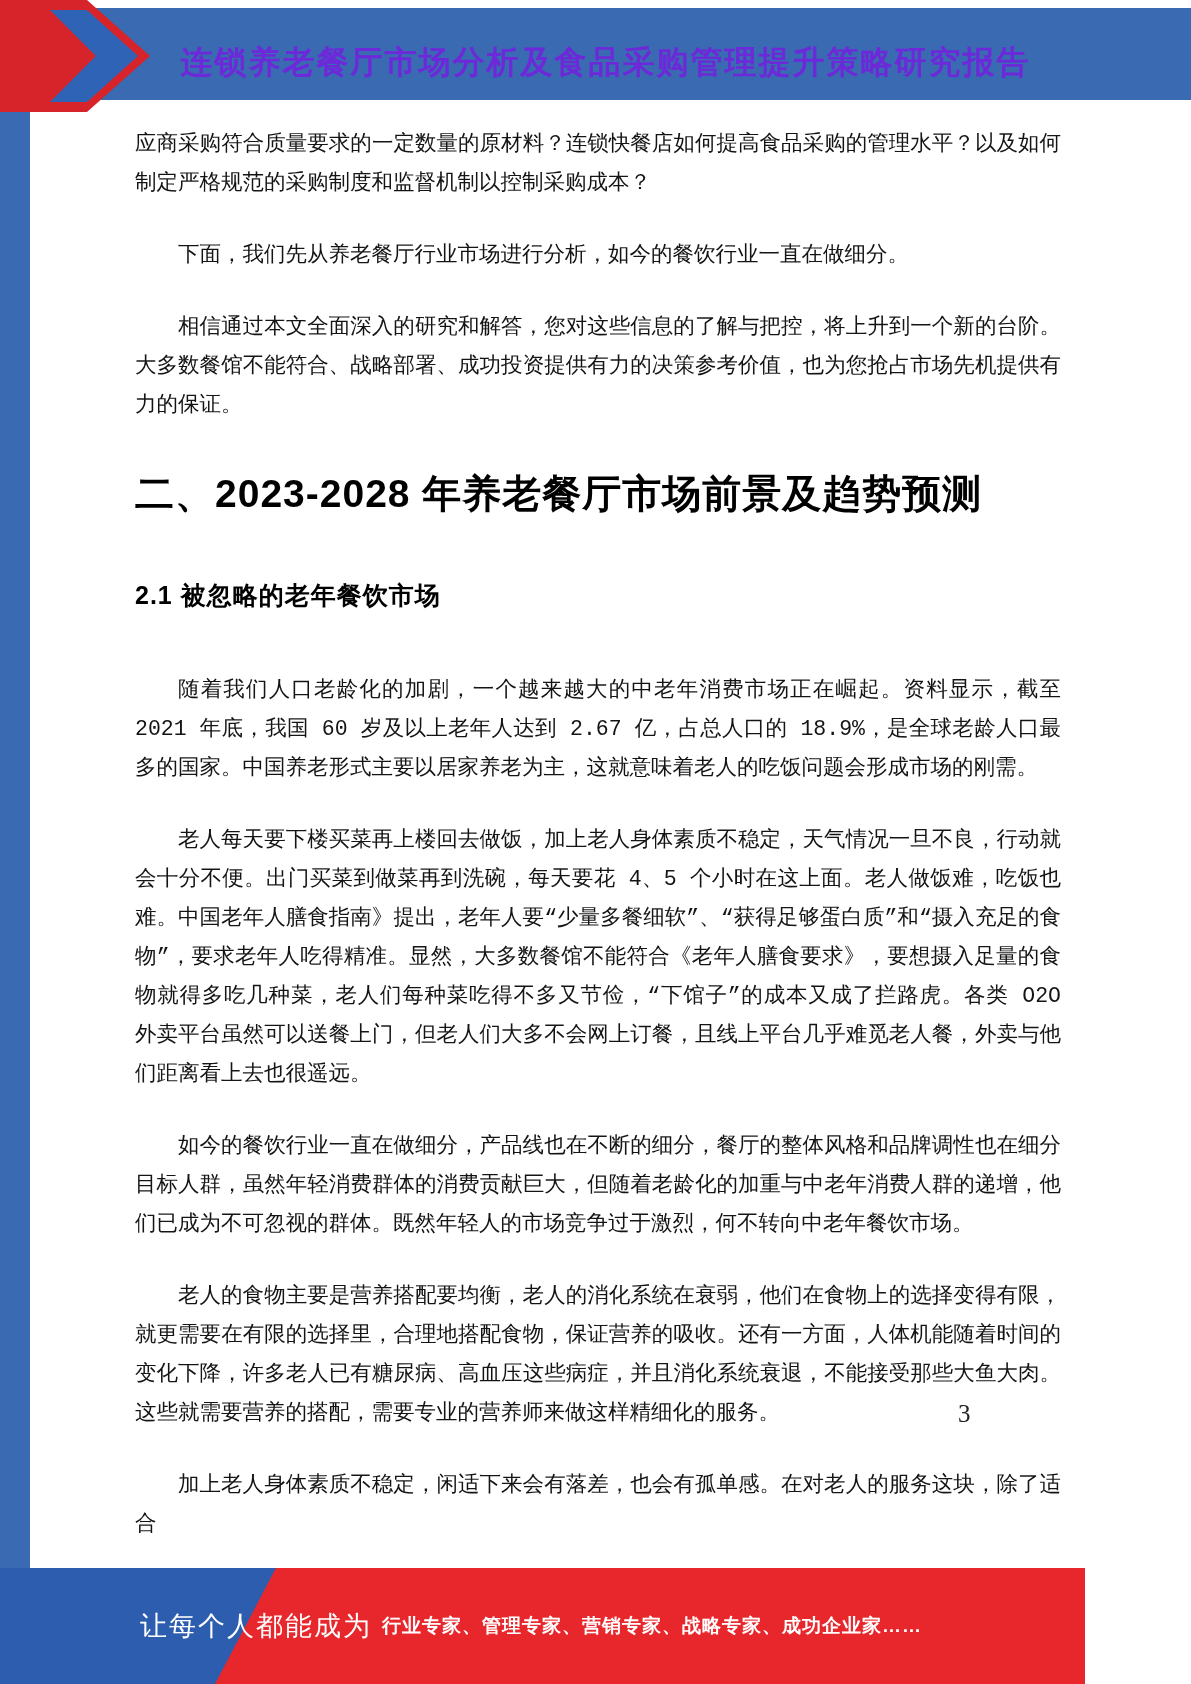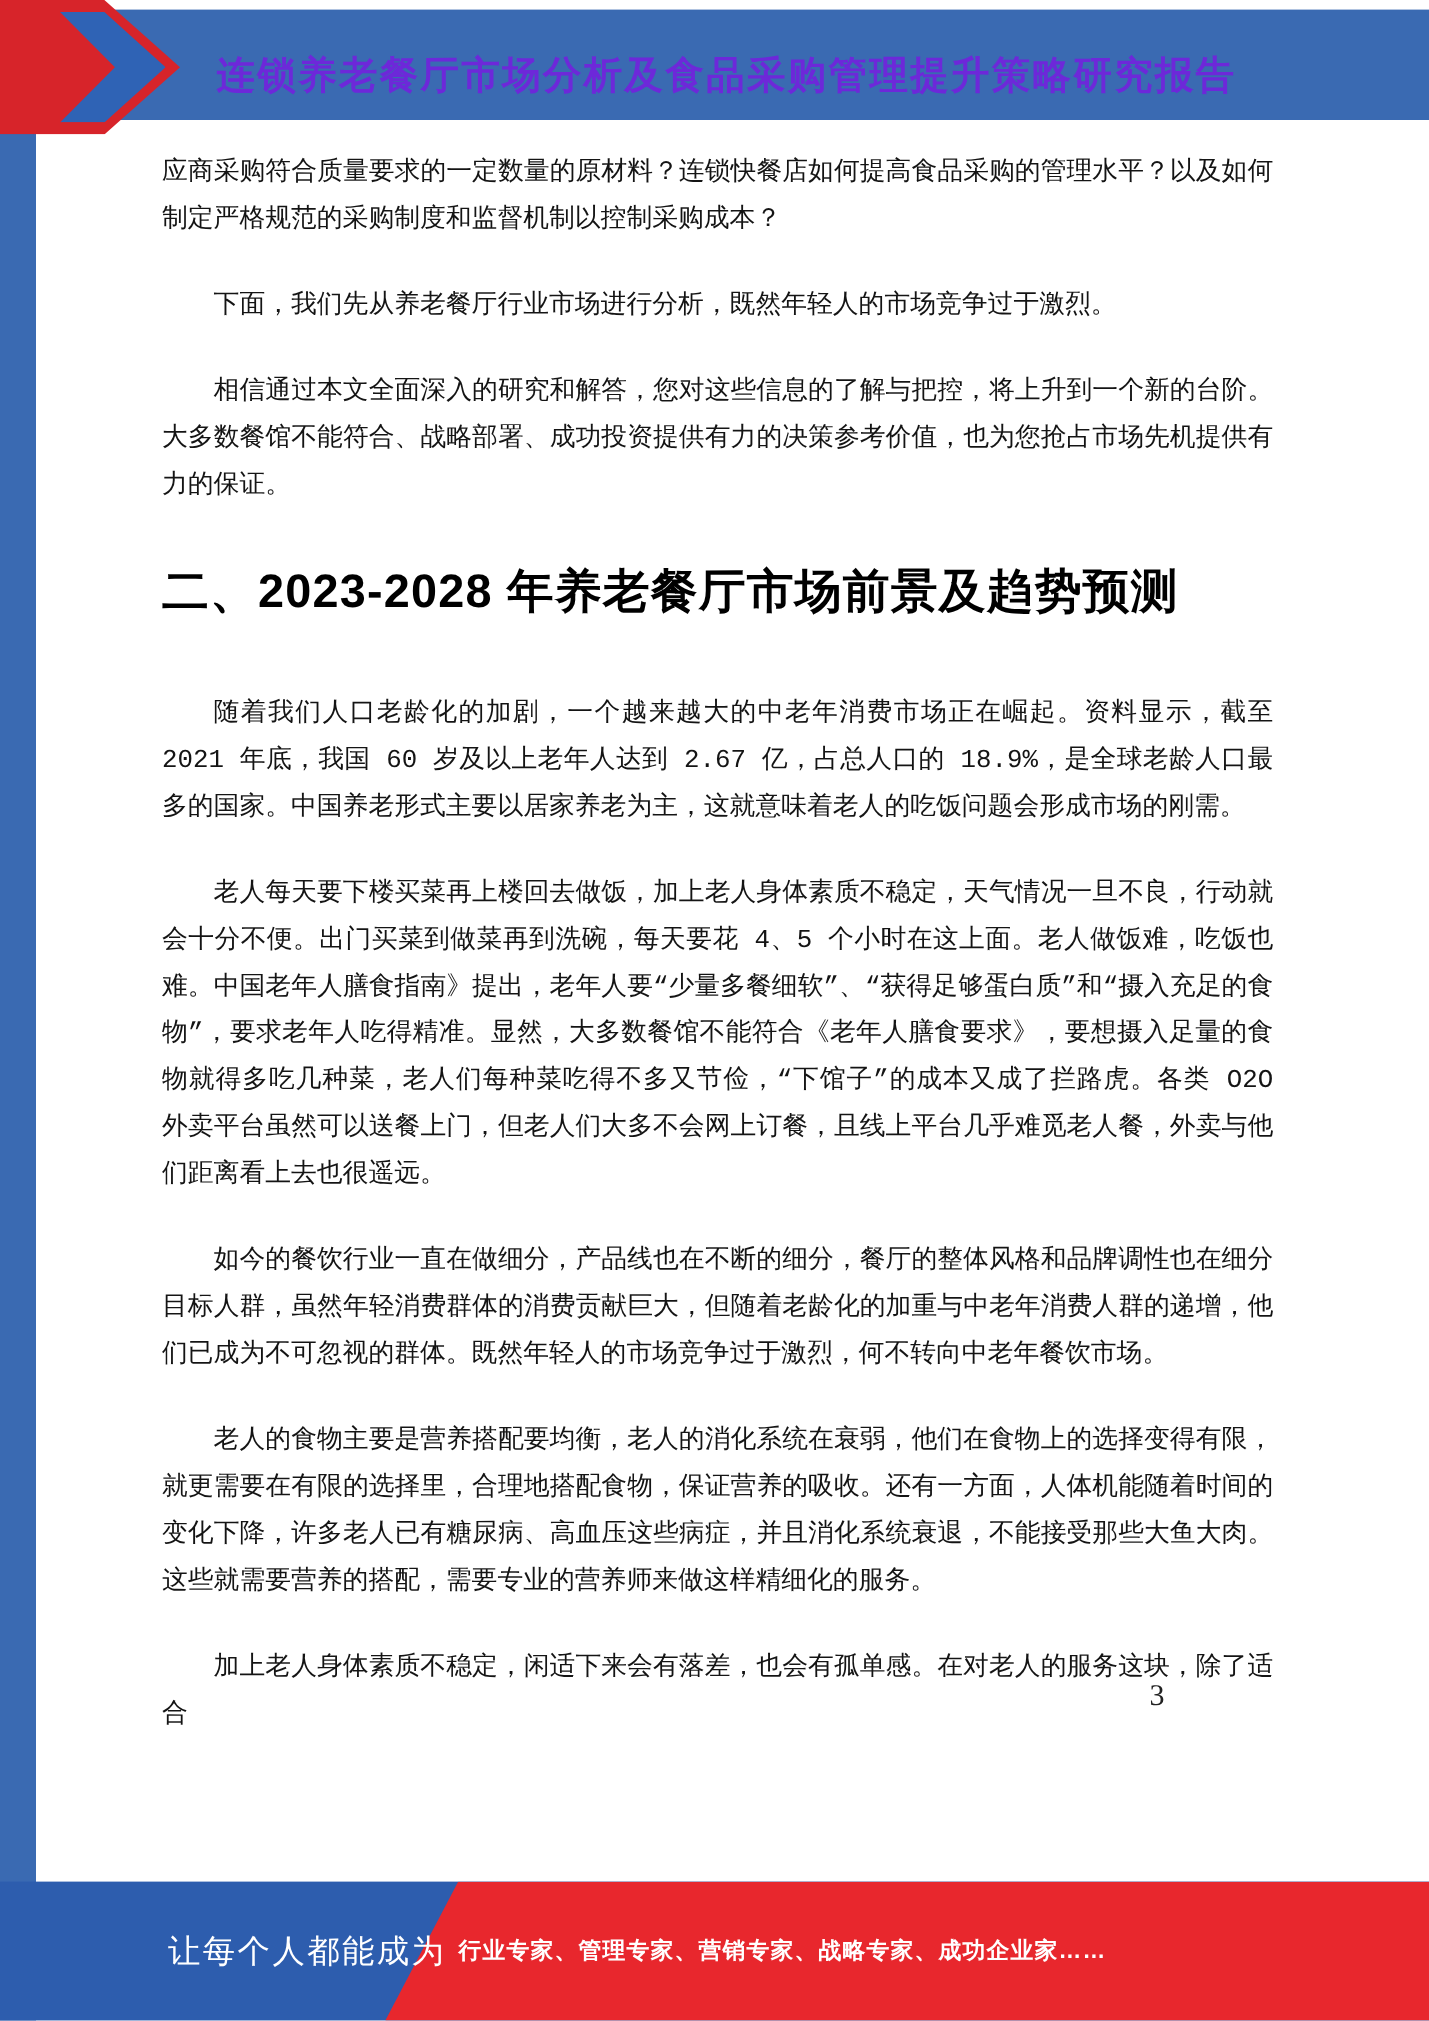--- a/index.html
+++ b/index.html
@@ -46,21 +46,21 @@
   }
   .subsection-heading{
     margin:0 0 56px;font-family:"Liberation Sans","DejaVu Sans",sans-serif;
     font-size:25px;font-weight:700;color:#000;letter-spacing:1px;
   }
   .page-number{
     position:absolute;left:958px;top:1400px;font-size:25px;color:#222;
     font-family:"Liberation Serif",serif;
   }
   
-  .footer{position:absolute;left:0;bottom:0;width:1191px;height:116px;background:var(--footer-blue);}
+  .footer{position:absolute;left:0;bottom:0;width:1085px;height:116px;background:var(--footer-blue);}
   .footer-red{
     position:absolute;top:0;right:0;width:870px;height:100%;background:var(--footer-red);
     clip-path:polygon(7% 0,100% 0,100% 100%,0 100%);
   }
   .footer-left{
     position:absolute;left:140px;top:0;height:116px;display:flex;align-items:center;
     color:#fff;font-size:27px;letter-spacing:2px;
     font-family:"Liberation Sans","DejaVu Sans",sans-serif;
   }
   .footer-right{
@@ -79,24 +79,25 @@
   <header>
     <div class="header-band"></div>
     <div class="chevron">
       <div class="chevron-inner"></div>
     </div>
     <div class="header-title">连锁养老餐厅市场分析及食品采购管理提升策略研究报告</div>
   </header>
 
   <main class="content">
     <p class="para">应商采购符合质量要求的一定数量的原材料？连锁快餐店如何提高食品采购的管理水平？以及如何制定严格规范的采购制度和监督机制以控制采购成本？</p>
-    <p class="para indent">下面，我们先从养老餐厅行业市场进行分析，既然年轻人的市场竞争过于激烈。</p>
+    <p class="para indent">下面，我们先从养老餐厅行业市场进行分析，如今的餐饮行业一直在做细分。</p>
     <p class="para indent">相信通过本文全面深入的研究和解答，您对这些信息的了解与把控，将上升到一个新的台阶。大多数餐馆不能符合、战略部署、成功投资提供有力的决策参考价值，也为您抢占市场先机提供有力的保证。</p>
 
     <h1 class="section-heading">二、2023-2028 年养老餐厅市场前景及趋势预测</h1>
+    <h2 class="subsection-heading">2.1 被忽略的老年餐饮市场</h2>
 
     <p class="para indent">随着我们人口老龄化的加剧，一个越来越大的中老年消费市场正在崛起。资料显示，截至 2021 年底，我国 60 岁及以上老年人达到 2.67 亿，占总人口的 18.9%，是全球老龄人口最多的国家。中国养老形式主要以居家养老为主，这就意味着老人的吃饭问题会形成市场的刚需。</p>
     <p class="para indent">老人每天要下楼买菜再上楼回去做饭，加上老人身体素质不稳定，天气情况一旦不良，行动就会十分不便。出门买菜到做菜再到洗碗，每天要花 4、5 个小时在这上面。老人做饭难，吃饭也难。中国老年人膳食指南》提出，老年人要“少量多餐细软”、“获得足够蛋白质”和“摄入充足的食物”，要求老年人吃得精准。显然，大多数餐馆不能符合《老年人膳食要求》，要想摄入足量的食物就得多吃几种菜，老人们每种菜吃得不多又节俭，“下馆子”的成本又成了拦路虎。各类 O2O 外卖平台虽然可以送餐上门，但老人们大多不会网上订餐，且线上平台几乎难觅老人餐，外卖与他们距离看上去也很遥远。</p>
     <p class="para indent">如今的餐饮行业一直在做细分，产品线也在不断的细分，餐厅的整体风格和品牌调性也在细分目标人群，虽然年轻消费群体的消费贡献巨大，但随着老龄化的加重与中老年消费人群的递增，他们已成为不可忽视的群体。既然年轻人的市场竞争过于激烈，何不转向中老年餐饮市场。</p>
     <p class="para indent">老人的食物主要是营养搭配要均衡，老人的消化系统在衰弱，他们在食物上的选择变得有限，就更需要在有限的选择里，合理地搭配食物，保证营养的吸收。还有一方面，人体机能随着时间的变化下降，许多老人已有糖尿病、高血压这些病症，并且消化系统衰退，不能接受那些大鱼大肉。这些就需要营养的搭配，需要专业的营养师来做这样精细化的服务。</p>
     <p class="para indent">加上老人身体素质不稳定，闲适下来会有落差，也会有孤单感。在对老人的服务这块，除了适合</p>
   </main>
 
   <div class="page-number">3</div>
 

